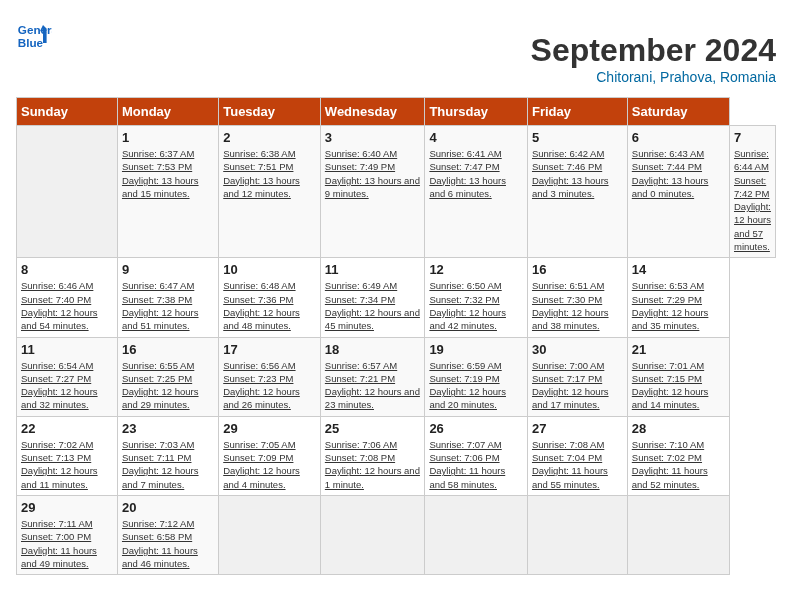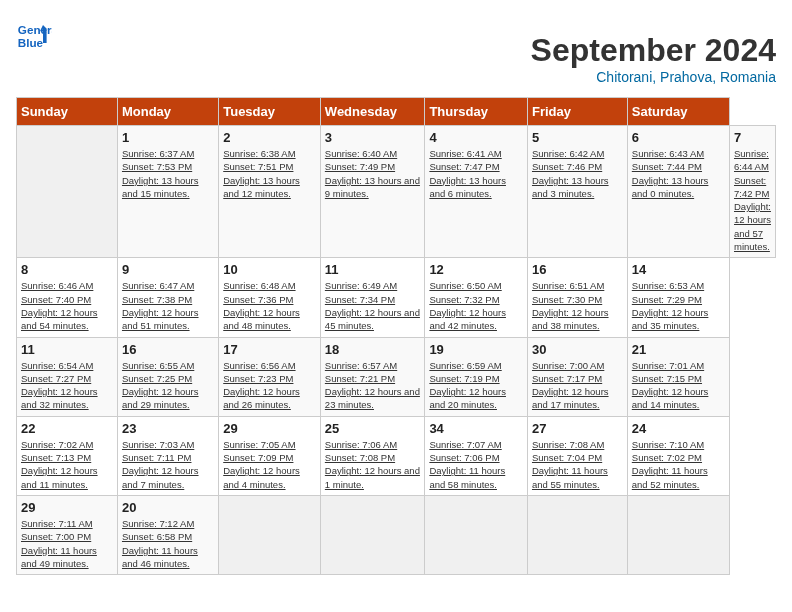--- a/index.html
+++ b/index.html
@@ -215,29 +215,29 @@
         </td>
         <td>
           <span class="day-num">29</span>
           <div class="day-detail">Sunrise: 7:05 AM<br>Sunset: 7:09 PM<br>Daylight: 12 hours and 4 minutes.</div>
         </td>
         <td>
           <span class="day-num">25</span>
           <div class="day-detail">Sunrise: 7:06 AM<br>Sunset: 7:08 PM<br>Daylight: 12 hours and 1 minute.</div>
         </td>
         <td>
-          <span class="day-num">34</span>
+          <span class="day-num">26</span>
           <div class="day-detail">Sunrise: 7:07 AM<br>Sunset: 7:06 PM<br>Daylight: 11 hours and 58 minutes.</div>
         </td>
         <td>
           <span class="day-num">27</span>
           <div class="day-detail">Sunrise: 7:08 AM<br>Sunset: 7:04 PM<br>Daylight: 11 hours and 55 minutes.</div>
         </td>
         <td>
-          <span class="day-num">24</span>
+          <span class="day-num">28</span>
           <div class="day-detail">Sunrise: 7:10 AM<br>Sunset: 7:02 PM<br>Daylight: 11 hours and 52 minutes.</div>
         </td>
       </tr>
       <tr>
         <td>
           <span class="day-num">29</span>
           <div class="day-detail">Sunrise: 7:11 AM<br>Sunset: 7:00 PM<br>Daylight: 11 hours and 49 minutes.</div>
         </td>
         <td>
           <span class="day-num">20</span>

